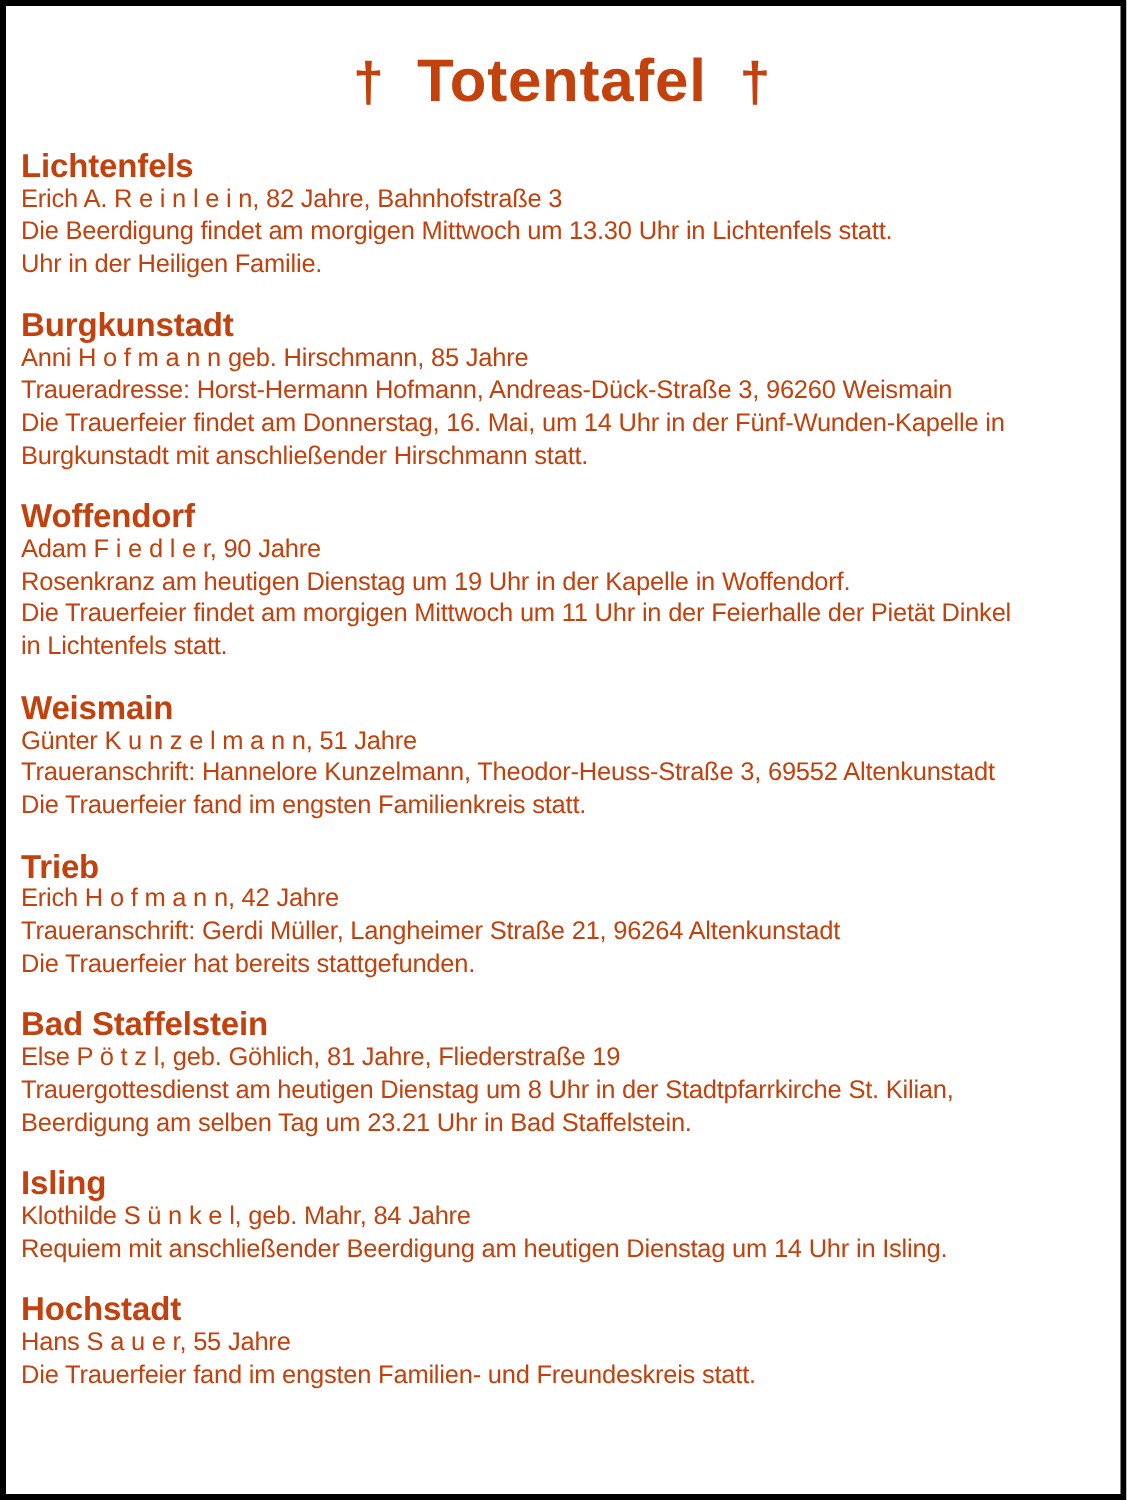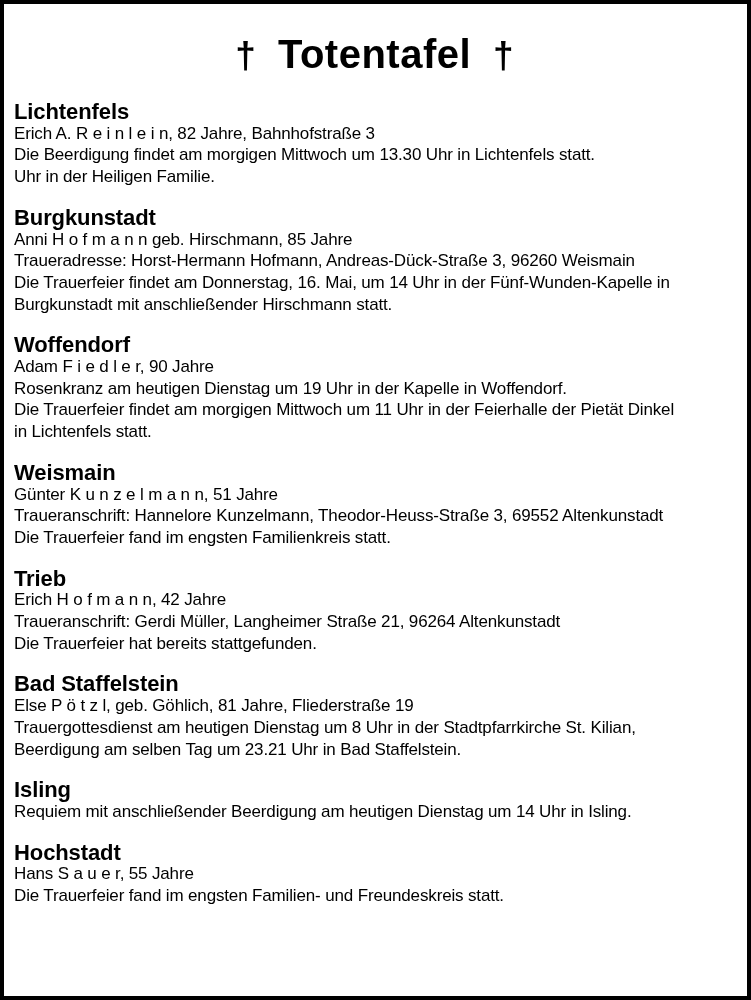--- a/index.html
+++ b/index.html
@@ -8,21 +8,21 @@
     background: #ffffff;
   }
   .frame {
     box-sizing: border-box;
     width: 751px;
     height: 1000px;
     border: 4px solid #000000;
     background: #ffffff;
     padding: 26px 12px 0 10px;
     font-family: "Liberation Sans", sans-serif;
-    color: #000000;
+    color: #c2410c;
     overflow: hidden;
   }
   .title-row {
     text-align: center;
     font-weight: bold;
     font-size: 40px;
     line-height: 48px;
     margin-bottom: 21px;
     white-space: nowrap;
   }
@@ -101,20 +101,21 @@
 
   <div class="section">
     <div class="city">Bad Staffelstein</div>
     <div class="line">Else P ö t z l, geb. Göhlich, 81 Jahre, Fliederstraße 19</div>
     <div class="line">Trauergottesdienst am heutigen Dienstag um 8 Uhr in der Stadtpfarrkirche St. Kilian,</div>
     <div class="line">Beerdigung am selben Tag um 23.21 Uhr in Bad Staffelstein.</div>
   </div>
 
   <div class="section">
     <div class="city">Isling</div>
+    <div class="line">Klothilde S ü n k e l, geb. Mahr, 84 Jahre</div>
     <div class="line">Requiem mit anschließender Beerdigung am heutigen Dienstag um 14 Uhr in Isling.</div>
   </div>
 
   <div class="section">
     <div class="city">Hochstadt</div>
     <div class="line">Hans S a u e r, 55 Jahre</div>
     <div class="line">Die Trauerfeier fand im engsten Familien- und Freundeskreis statt.</div>
   </div>
 
 </div>

